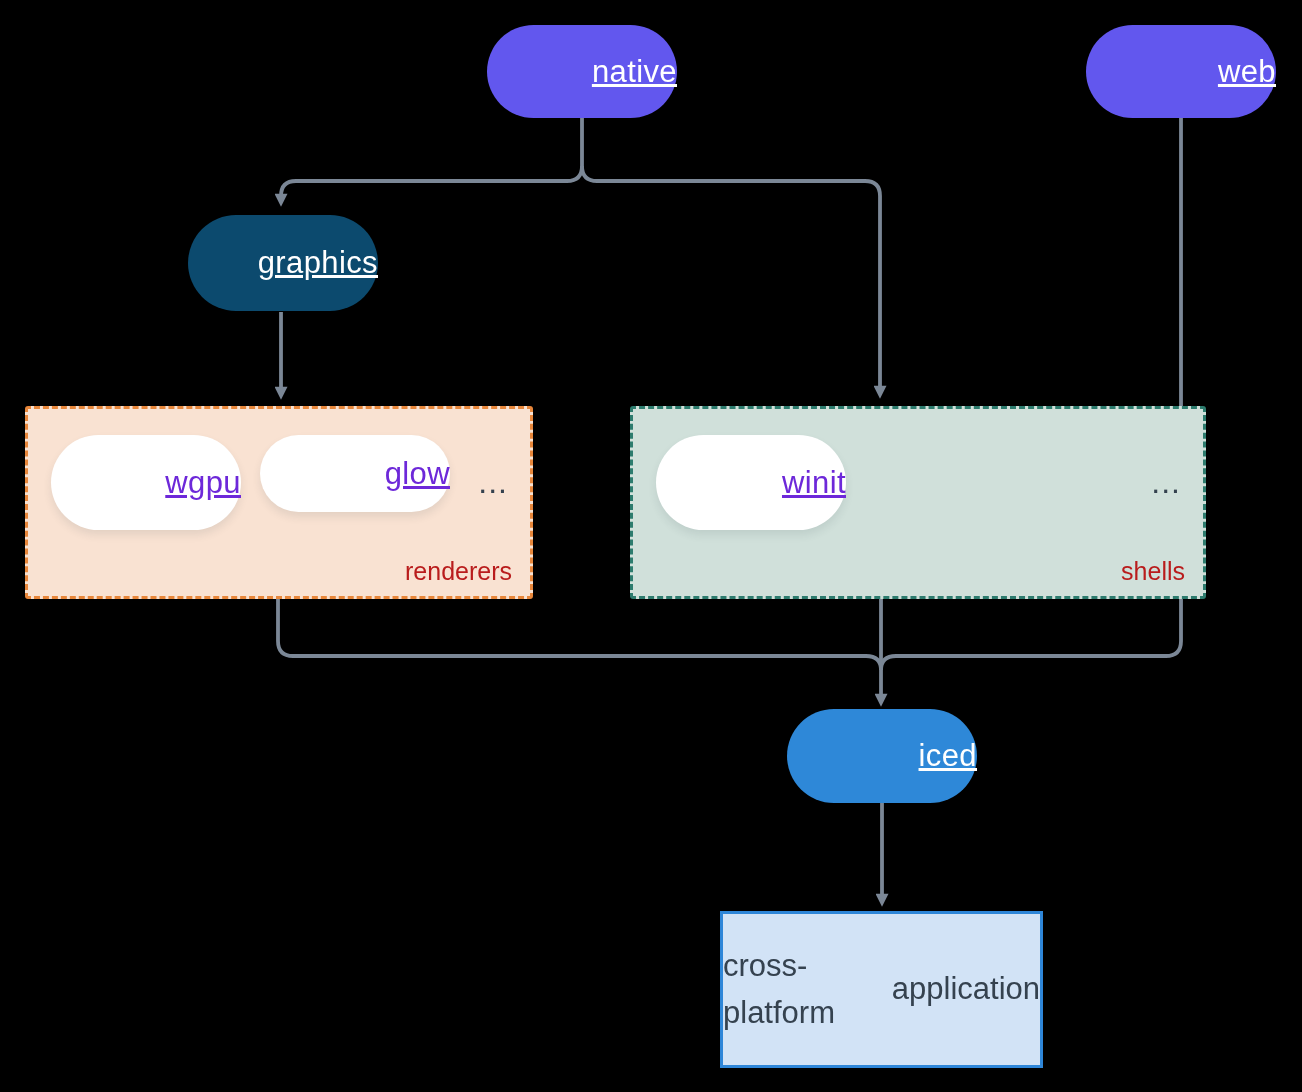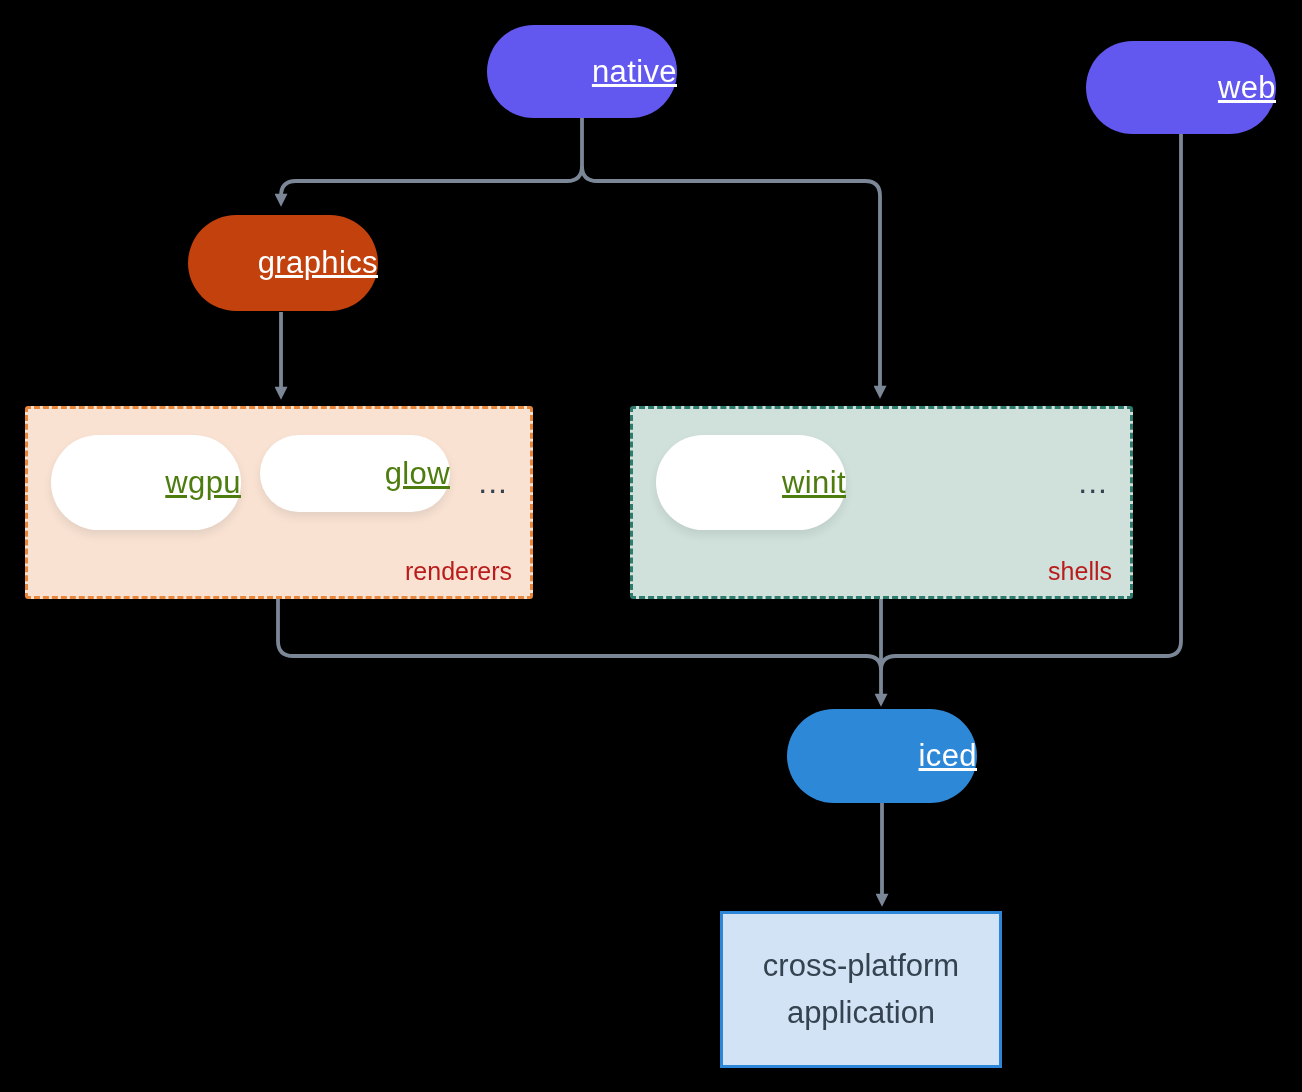--- a/index.html
+++ b/index.html
@@ -31,41 +31,41 @@
     display: flex;
     align-items: center;
     justify-content: flex-end;
     border-radius: 999px;
     color: #ffffff;
     font-size: 31px;
     letter-spacing: 0.4px;
     text-decoration: underline;
   }
   .pill-purple { background: #6257ee; }
-  .pill-orange { background: #c2410c; }
+  .pill-orange { background: #0c4a6e; }
   .pill-blue   { background: #2e88d8; }
   .pill-white {
     background: #ffffff;
-    color: #4d7c0f;
+    color: #6d28d9;
     box-shadow: 0 5px 8px rgba(40, 60, 70, 0.10);
   }
   .group-box {
     position: absolute;
     box-sizing: border-box;
     border-radius: 3px;
   }
   .group-renderers {
     left: 25px; top: 406px;
     width: 508px; height: 193px;
     background: #f9e2d2;
     border: 3px dashed #e8873b;
   }
   .group-shells {
     left: 630px; top: 406px;
-    width: 503px; height: 193px;
+    width: 576px; height: 193px;
     background: #d0e0da;
     border: 3px dashed #2d7c6e;
   }
   .group-label {
     position: absolute;
     right: 18px;
     bottom: 10px;
     color: #b91c1c;
     font-size: 25px;
   }
@@ -74,36 +74,36 @@
     right: 22px;
     top: 26px;
     height: 95px;
     display: flex;
     align-items: center;
     color: #35424f;
     font-size: 32px;
     letter-spacing: 1px;
   }
   #node-native   { left: 487px;  top: 25px;  width: 190px; height: 93px; }
-  #node-web      { left: 1086px; top: 25px;  width: 190px; height: 93px; margin-top: 16px; }
+  #node-web      { left: 1086px; top: 25px;  width: 190px; height: 93px; }
   #node-graphics { left: 188px;  top: 215px; width: 190px; height: 96px; }
   #node-iced     { left: 787px;  top: 709px; width: 190px; height: 94px; }
   #node-wgpu   { left: 23px;  top: 26px; width: 190px; height: 95px; }
   #node-glow   { left: 232px; top: 26px; width: 190px; height: 77px; }
   #node-winit  { left: 23px;  top: 26px; width: 190px; height: 95px; }
   #node-glutin { left: 237px; top: 26px; width: 190px; height: 95px; }
   #node-application {
     position: absolute;
     left: 720px; top: 911px;
-    width: 282px; height: 157px;
+    width: 323px; height: 157px;
     box-sizing: border-box;
     background: #d2e3f6;
     border: 3px solid #2e86d8;
     display: flex;
-    flex-direction: column;
+    flex-direction: row;
     align-items: center;
     justify-content: center;
     color: #35424f;
     font-size: 31px;
     line-height: 1.5;
   }
 </style>
 </head>
 <body>
 

